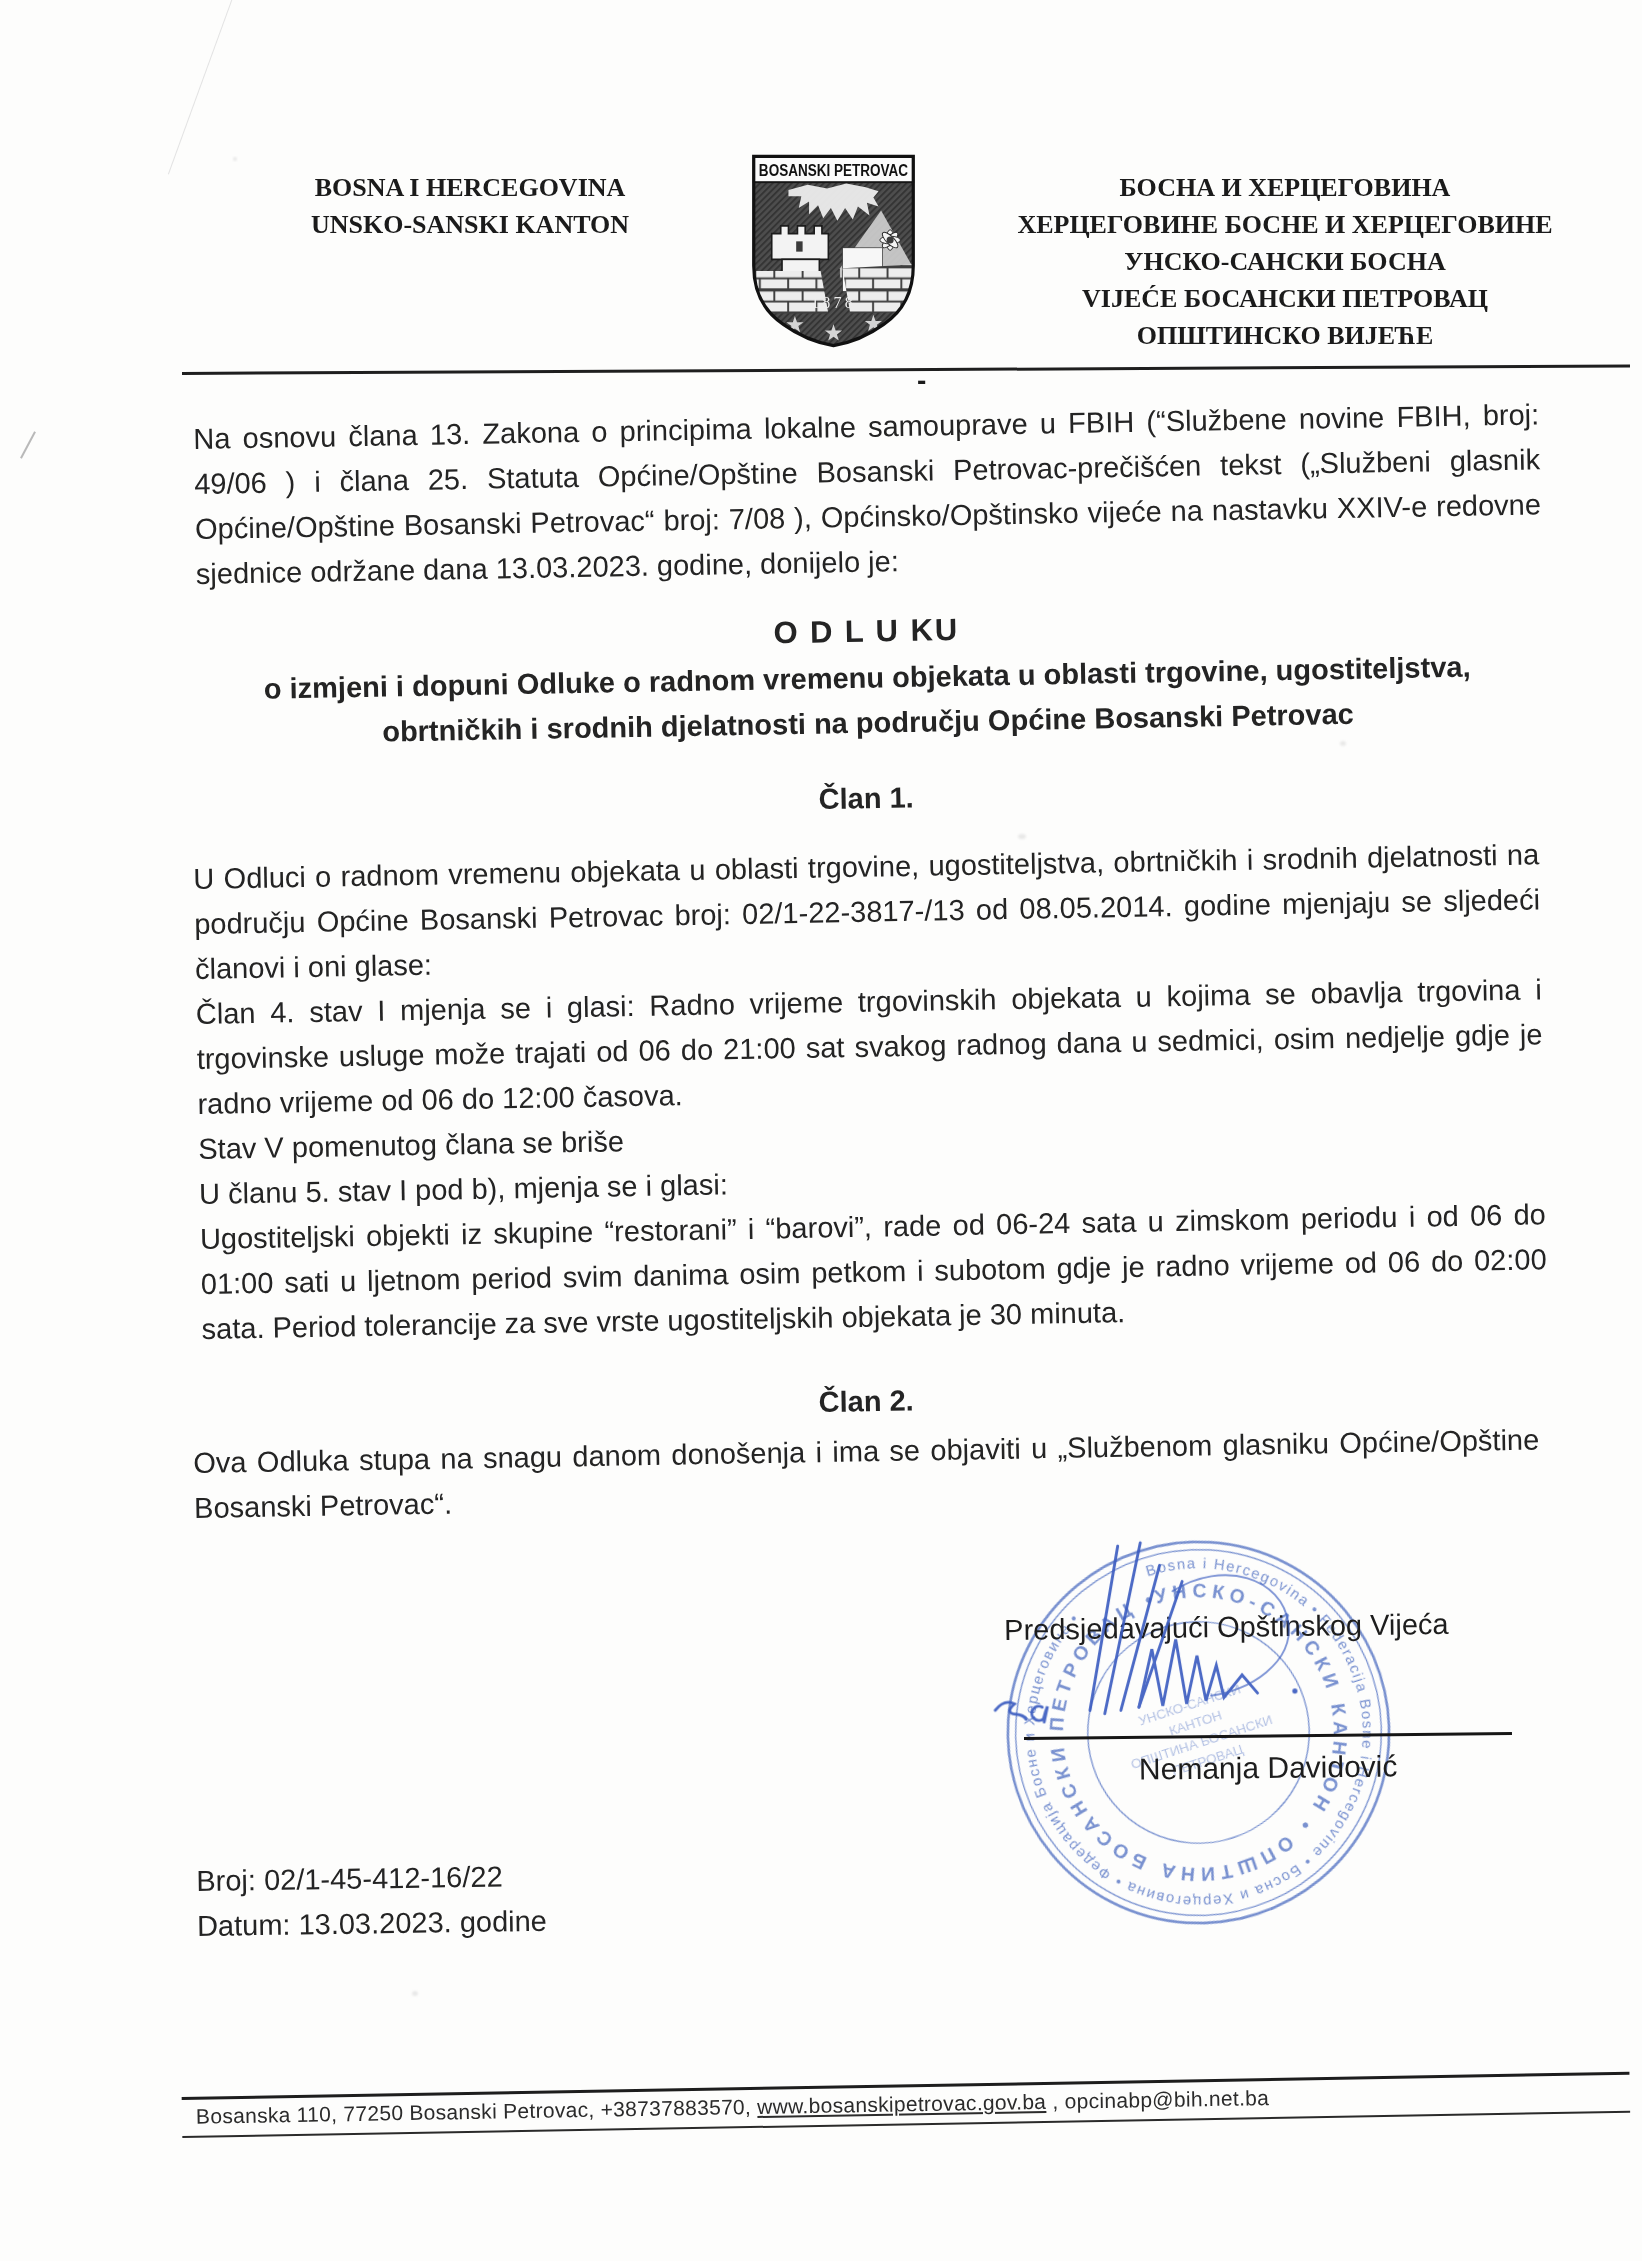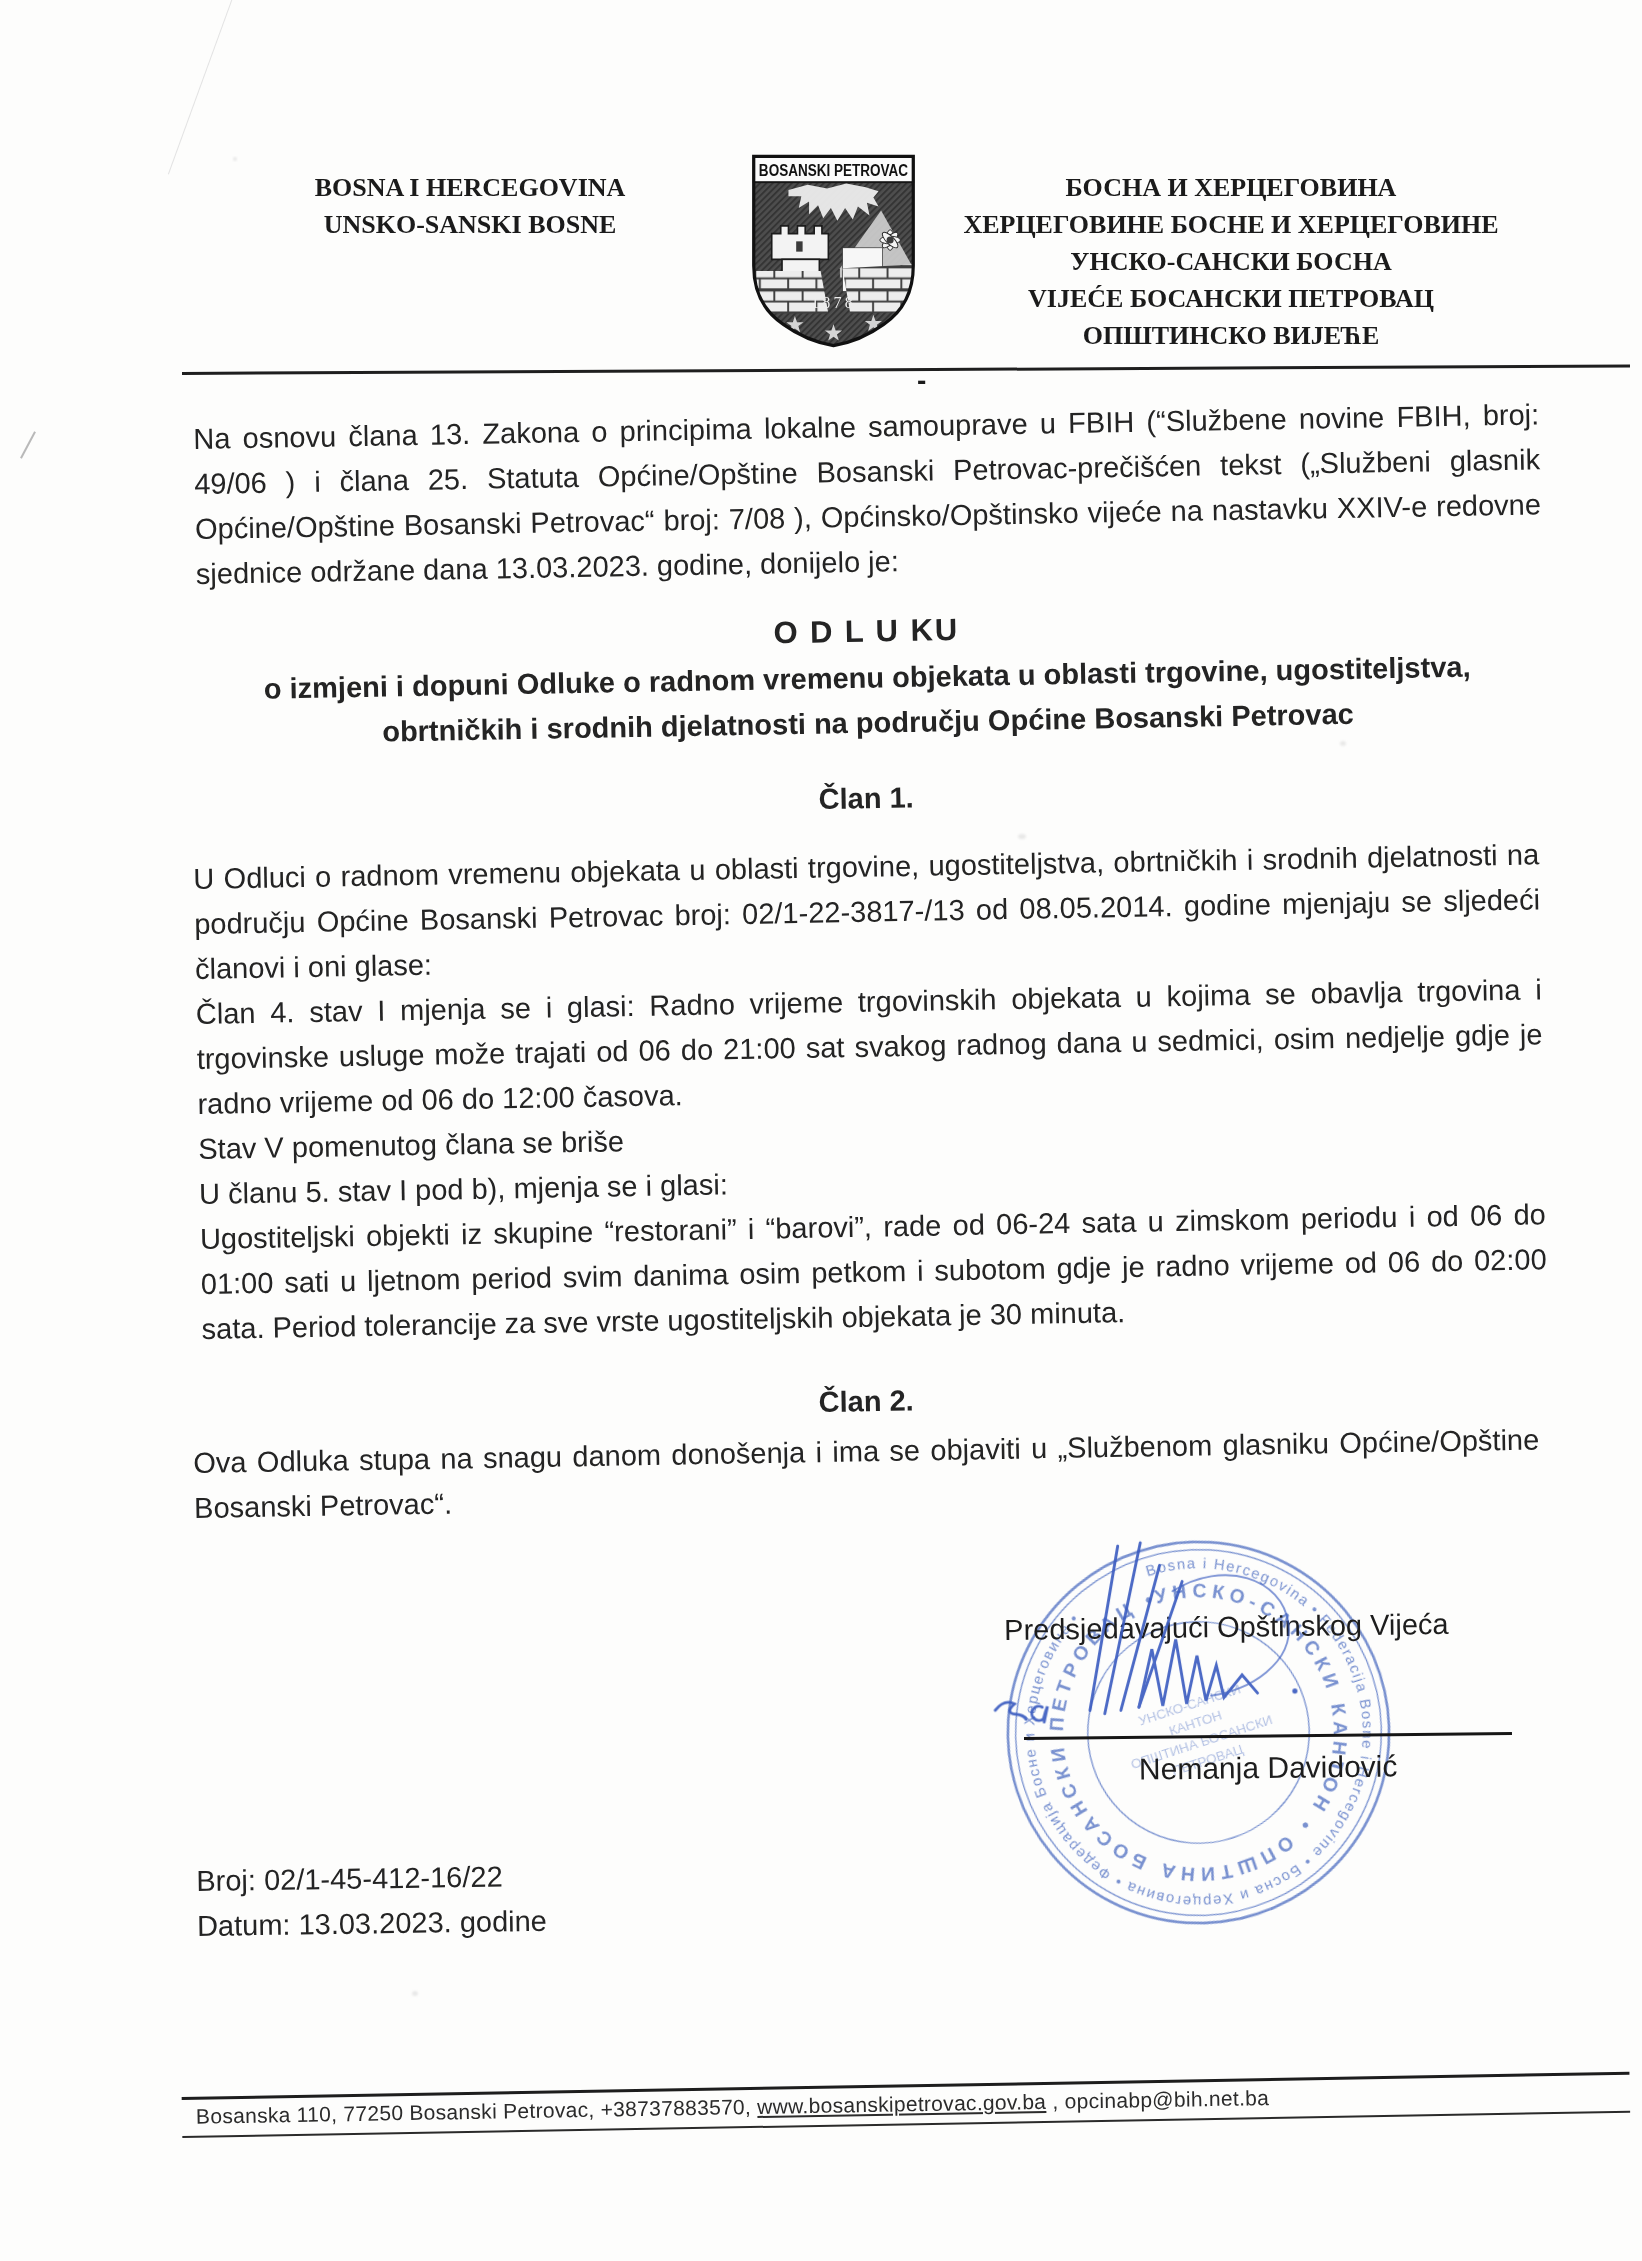--- a/index.html
+++ b/index.html
@@ -13,21 +13,21 @@
     padding-left:8px;
   }
   
   .hdr-block{
     position:absolute;top:169px;width:644px;
     text-align:center;
     font-family:"Liberation Serif","DejaVu Serif",serif;
     font-weight:bold;font-size:26px;line-height:37px;color:#1b1b1b;
   }
   .hdr-left{left:148px;}
-  .hdr-right{left:909px;}
+  .hdr-right{left:963px;}
   .emblem{position:absolute;left:746px;top:151px;width:175px;height:200px;}
   .hdr-rule{
     position:absolute;left:182px;top:372px;width:1448px;height:2.6px;
     background:#1f1f1f;transform:rotate(-0.3deg);transform-origin:left center;
   }
   .hdr-dash{
     position:absolute;left:917px;top:365px;
     font-size:28px;font-weight:bold;color:#1a1a1a;
   }
   
@@ -103,21 +103,21 @@
 
   <div class="corner-fold"></div>
   <div class="edge-mark"></div>
   <div class="speck" style="left:233px;top:157px;width:3.9px;height:3.9px;"></div>
   <div class="speck" style="left:1340px;top:741px;width:6.4px;height:5.2px;"></div>
   <div class="speck" style="left:1018px;top:834px;width:7.7px;height:5.2px;"></div>
   <div class="speck" style="left:412px;top:1991px;width:5.8px;height:4.5px;"></div>
 
   <div class="hdr-block hdr-left">
     <div>BOSNA I HERCEGOVINA</div>
-    <div>UNSKO-SANSKI BOSNE</div>
+    <div>UNSKO-SANSKI KANTON</div>
   </div>
 
   <svg class="emblem" viewBox="0 0 272 310">
     <defs>
       <clipPath id="shieldClip">
         <path d="M12,8 H260 V178 Q260,238 214,269 Q178,295 136,302 Q94,295 58,269 Q12,238 12,178 Z"></path>
       </clipPath>
       <pattern id="hatch" width="7" height="7" patternUnits="userSpaceOnUse" patternTransform="rotate(45)">
         <rect width="7" height="7" fill="#4e4e4e"></rect>
         <rect width="3" height="7" fill="#343434"></rect>

